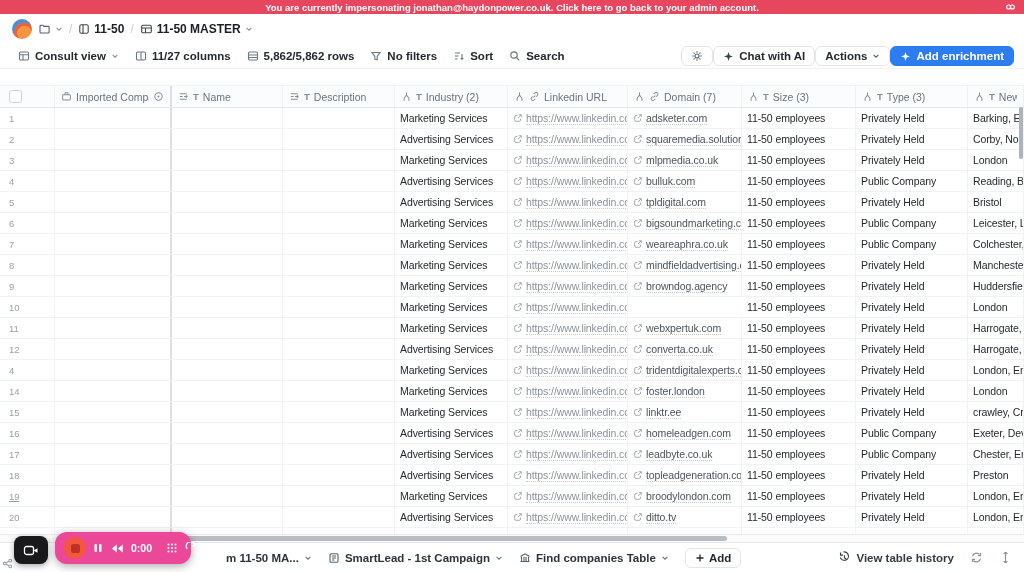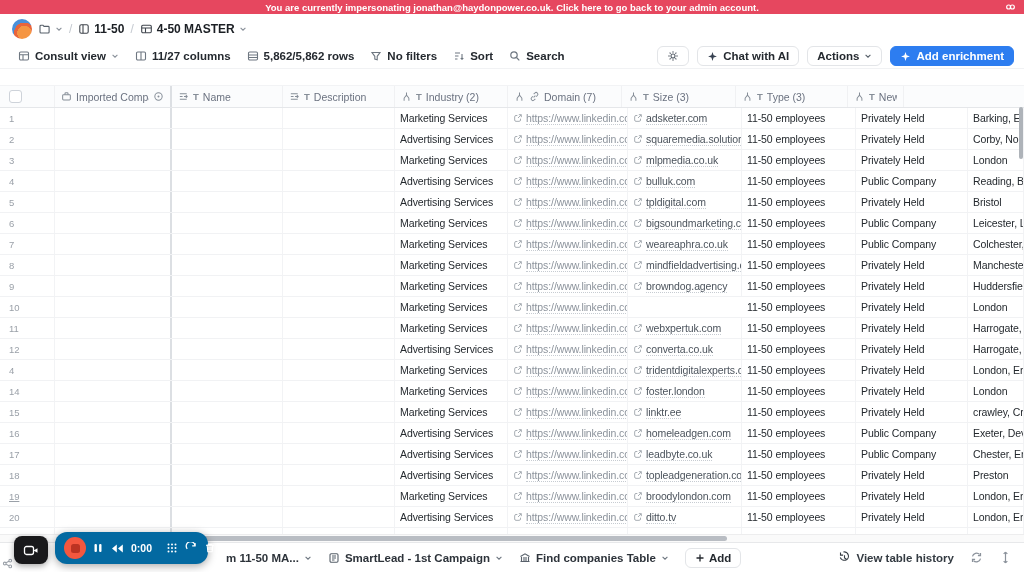--- a/index.html
+++ b/index.html
@@ -25,21 +25,21 @@
   .userchip{display:flex;align-items:center;gap:7px}
   .avatar{width:20px;height:20px;border-radius:50%;background:#dd3a66;color:#fff;font-size:10px;
           font-weight:700;display:flex;align-items:center;justify-content:center}
   .uname{font-size:11.5px;font-weight:700;color:#1b1f24;line-height:12px}
   .uorg{font-size:10px;color:#8b929b;line-height:11px}
   
   .toolbar{top:44px;left:0;width:1024px;height:25px;display:flex;align-items:center;
            padding:0 10px;box-sizing:border-box;border-bottom:1px solid #f1f2f4;background:#fff}
   .tbtn{display:flex;align-items:center;gap:5px;font-size:11.5px;color:#24292f;font-weight:600;
         padding:3px 8px;border-radius:5px;cursor:pointer;white-space:nowrap}
-  .tb-right{margin-left:auto;display:flex;align-items:center;gap:8px}
+  .tb-right{margin-left:auto;display:flex;align-items:center;}
   .obtn{display:flex;align-items:center;gap:5px;font-size:11.5px;color:#24292f;font-weight:600;
         border:1px solid #e3e5e8;border-radius:6px;padding:3px 9px;background:#fff;cursor:pointer}
   .blue{background:#2d7df0;border:1px solid #2d7df0;color:#fff}
   
   .tablewrap{top:85px;left:0;width:1024px;height:449px;overflow:hidden;background:#fff}
   .thead{display:flex;height:21px;background:#fbfcfd;border-bottom:1px solid #e5e7ea;border-top:1px solid #f2f3f5}
   .th{flex:none;display:flex;align-items:center;gap:4px;padding:0 6px;box-sizing:border-box;
       font-size:10.5px;color:#6b7280;border-right:1px solid #f0f1f3;overflow:hidden;white-space:nowrap;cursor:pointer}
   .trow{display:flex;height:20px;border-bottom:1px solid #f1f2f4}
   .td{flex:none;display:flex;align-items:center;gap:3px;padding:0 5px;box-sizing:border-box;
@@ -61,21 +61,21 @@
   .ftab{display:flex;align-items:center;gap:5px;font-size:11.5px;color:#2d333a;font-weight:600;
         margin-right:16px;white-space:nowrap;cursor:pointer}
   .addbtn{display:flex;align-items:center;gap:4px;border:1px solid #e3e5e8;border-radius:6px;
           padding:3px 9px;font-size:11.5px;font-weight:600;color:#24292f;background:#fff;cursor:pointer}
   .f-right{margin-left:auto;display:flex;align-items:center;gap:16px}
   .fhist{display:flex;align-items:center;gap:5px;font-size:11.5px;color:#343b42;font-weight:600;cursor:pointer}
   
   .rec-share{left:2px;top:558px;z-index:12}
   .camtile{left:14px;top:536px;width:34px;height:28px;border-radius:8px;background:#19191b;z-index:12;
            display:flex;align-items:center;justify-content:center;box-shadow:0 2px 6px rgba(0,0,0,.35);cursor:pointer}
-  .recpill{left:55px;top:532px;width:153px;height:32px;border-radius:12px;background:#0369a1;z-index:12;
+  .recpill{left:55px;top:532px;width:136px;height:32px;border-radius:12px;background:#ec4899;z-index:12;
            display:flex;align-items:center;gap:7px;padding:0 9px;box-sizing:border-box;
            box-shadow:0 2px 8px rgba(0,0,0,.35)}
   .stopbtn{width:22px;height:22px;border-radius:50%;background:#f4573f;display:flex;align-items:center;
            justify-content:center;cursor:pointer;flex:none}
   .stopsq{width:9px;height:9px;border-radius:2.5px;background:#bc3322}
   .rectime{color:#fff;font-size:10.5px;font-weight:600}
   .recdiv{width:1px;height:14px;background:#3c3c40}
   .recic{cursor:pointer;display:flex}
 </style>
 </head>
@@ -117,21 +117,21 @@
       <span>11-50</span>
     </span>
     <span class="crumb-sep">/</span>
     <span class="crumb">
       <span>
           <svg width="13" height="12" viewBox="0 0 12 12" fill="none" stroke="#40464e" stroke-width="1.1">
             <rect x="1.2" y="2.2" width="9.6" height="7.6" rx="1.2"></rect>
             <path d="M1.2 5h9.6M5 5v4.8"></path>
           </svg>
         </span>
-      <span>4-50 MASTER</span>
+      <span>11-50 MASTER</span>
       <span>
           <svg width="8" height="8" viewBox="0 0 10 10" fill="none" stroke="#8b929b" stroke-width="1.4">
             <path d="M2 3.5l3 3 3-3"></path>
           </svg>
         </span>
     </span>
   </div>
 </div>
 
 <div class="abs toolbar">
@@ -269,20 +269,33 @@
         <span style="overflow:hidden">Description</span>
       </div>
       <div class="th" style="width: 113px;">
         <span style="flex:none;display:flex">
           <svg width="11" height="11" viewBox="0 0 12 12" fill="none" stroke="#868e98" stroke-width="1.1">
             <path d="M6 1.5v2.7c0 1.8-2.6 1.9-2.6 3.9v2.4M6 4.2c0 1.8 2.6 1.9 2.6 3.9v2.4"></path>
           </svg>
         </span>
         <span class="t-ic">T</span>
         <span style="overflow:hidden">Industry (2)</span>
+      </div>
+      <div class="th" style="width: 120px;">
+        <span style="flex:none;display:flex">
+          <svg width="11" height="11" viewBox="0 0 12 12" fill="none" stroke="#868e98" stroke-width="1.1">
+            <path d="M6 1.5v2.7c0 1.8-2.6 1.9-2.6 3.9v2.4M6 4.2c0 1.8 2.6 1.9 2.6 3.9v2.4"></path>
+          </svg>
+        </span>
+        <span style="flex:none;display:flex">
+          <svg width="11" height="11" viewBox="0 0 12 12" fill="none" stroke="#868e98" stroke-width="1.1">
+            <path d="M5 7l2-2M4.2 5.8L2.9 7.1a1.9 1.9 0 002.7 2.7l1.3-1.3M7.8 6.2l1.3-1.3a1.9 1.9 0 00-2.7-2.7L5.1 3.5"></path>
+          </svg>
+        </span>
+        <span style="overflow:hidden">Linkedin URL</span>
       </div>
       <div class="th" style="width: 114px;">
         <span style="flex:none;display:flex">
           <svg width="11" height="11" viewBox="0 0 12 12" fill="none" stroke="#868e98" stroke-width="1.1">
             <path d="M6 1.5v2.7c0 1.8-2.6 1.9-2.6 3.9v2.4M6 4.2c0 1.8 2.6 1.9 2.6 3.9v2.4"></path>
           </svg>
         </span>
         <span style="flex:none;display:flex">
           <svg width="11" height="11" viewBox="0 0 12 12" fill="none" stroke="#868e98" stroke-width="1.1">
             <path d="M5 7l2-2M4.2 5.8L2.9 7.1a1.9 1.9 0 002.7 2.7l1.3-1.3M7.8 6.2l1.3-1.3a1.9 1.9 0 00-2.7-2.7L5.1 3.5"></path>

